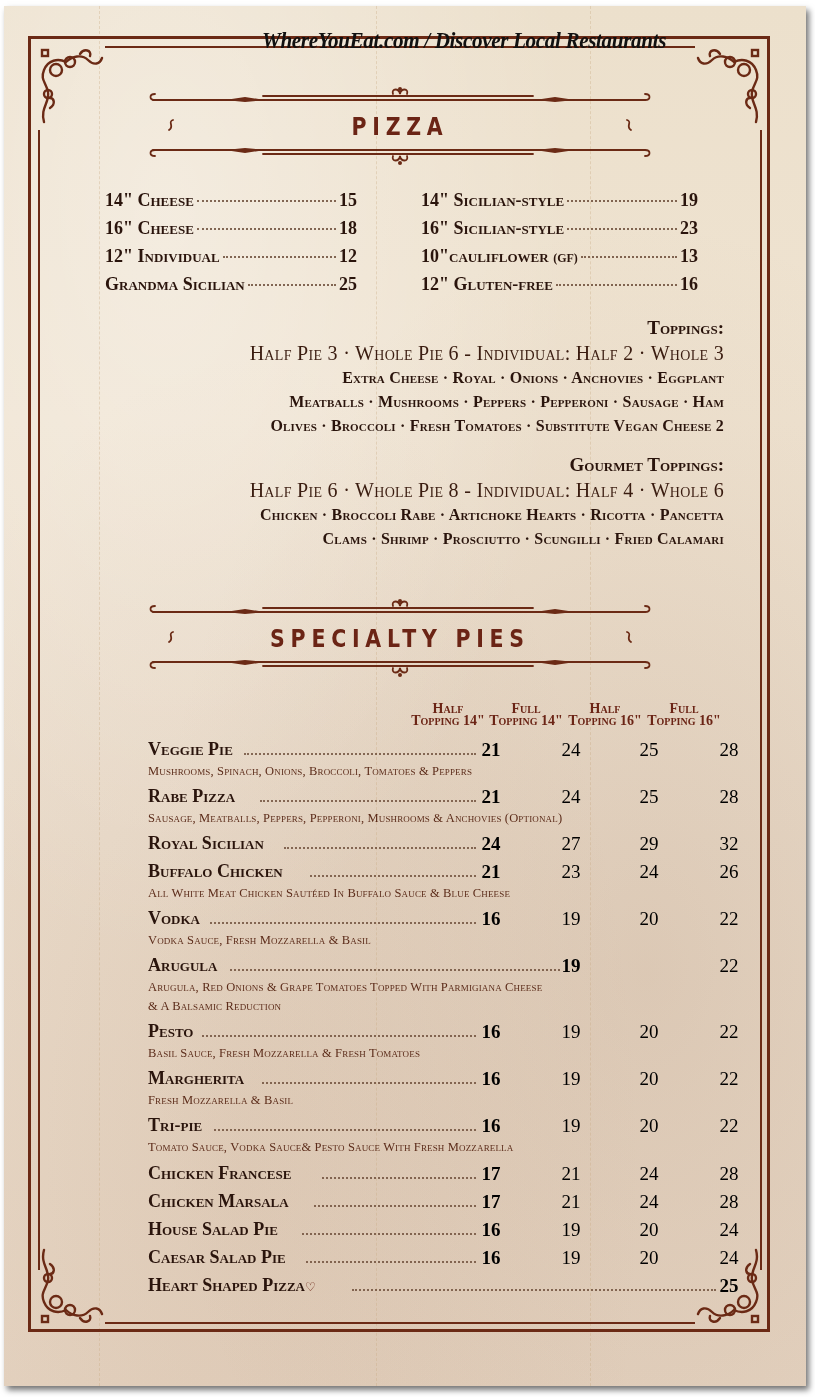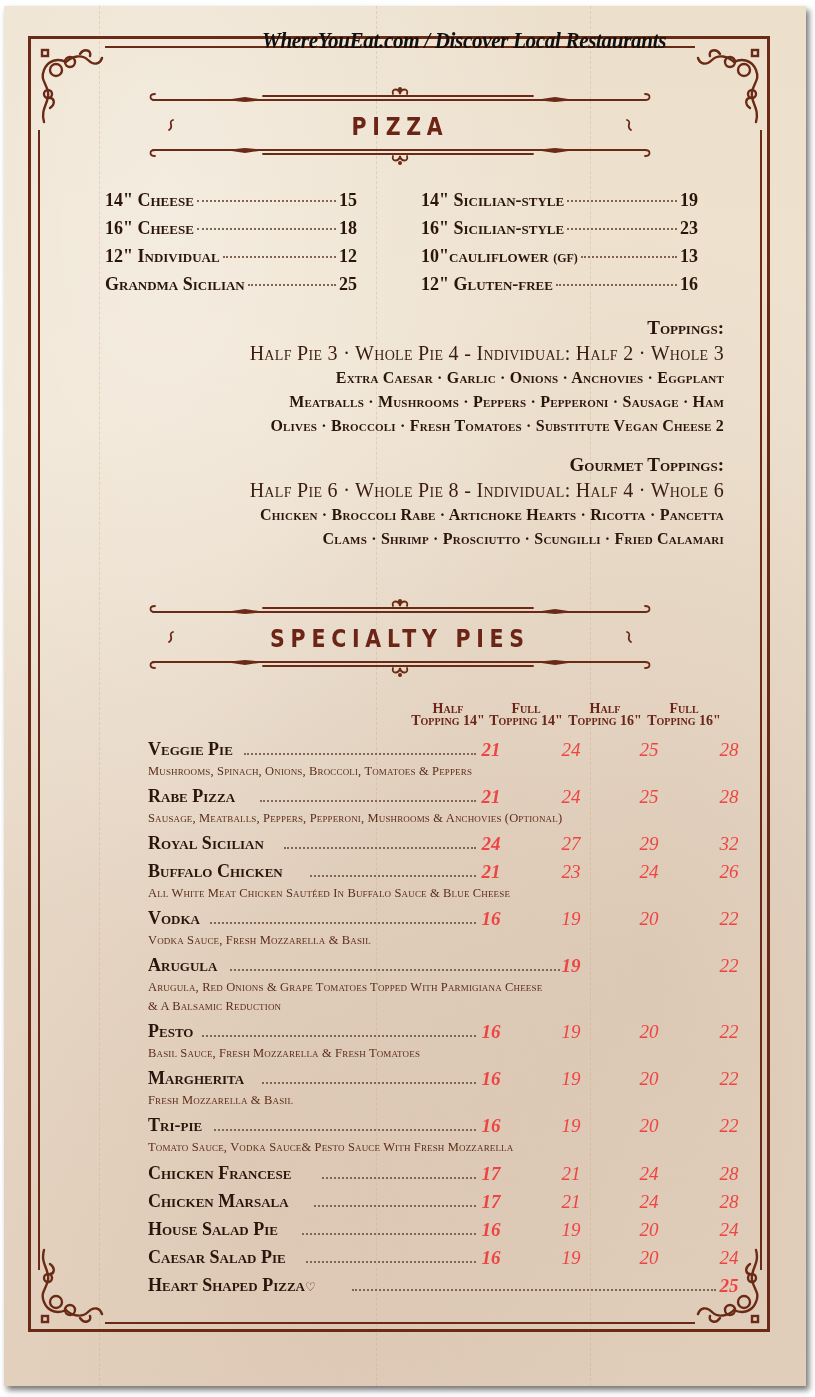--- a/index.html
+++ b/index.html
@@ -65,21 +65,21 @@
   .colheads { position: absolute; top: 703px; left: 400px; width: 330px; height: 28px; }
   .colhead {
     position: absolute; top: 0; width: 80px; text-align: center;
     font-size: 14px; line-height: 12px; color: #6b2415; font-variant: small-caps; font-weight: bold;
   }
 
   .sp { position: absolute; left: 104px; width: 600px; margin-left: 44px; }
   .sprow { position: relative; height: 24px; font-size: 18px; font-weight: bold; color: #2a140c; font-variant: small-caps; }
   .sprow .nm { position: absolute; left: 0; top: 0; white-space: nowrap; }
   .sprow .ld { position: absolute; top: 14px; height: 0; border-bottom: 2px dotted #5c3a26; opacity: 0.7; }
-  .sprow .pr { position: absolute; top: 0; width: 40px; text-align: center; font-weight: normal; font-size: 19px; color: #ef4444; font-style: italic; }
+  .sprow .pr { position: absolute; top: 0; width: 40px; text-align: center; font-weight: normal; font-size: 19px; color: #000000; }
   .sprow .pr.b { font-weight: bold; }
   .desc { position: absolute; left: 0; font-size: 12.5px; color: #5c2c1a; font-variant: small-caps; white-space: nowrap; letter-spacing: 0.15px; }
   .heart { font-size: 12px; color: #6b2415; }
 </style>
 </head>
 <body>
 
 <div class="page">
   <div class="fold" style="left:95px"></div>
   <div class="fold" style="left:372px"></div>
@@ -217,22 +217,22 @@
     <div class="prow">
         <span class="n">12" Gluten-free</span>
         <span class="dots"></span>
         <span class="p">16</span>
       </div>
   </div>
 </div>
 
 <div class="tsec" style="top:316px">
   <div class="thead">Toppings:</div>
-  <div class="tprice">Half Pie 3 · Whole Pie 4 - Individual: Half 2 · Whole 3</div>
-  <div class="tlist">Extra Caesar · Garlic · Onions · Anchovies · Eggplant</div>
+  <div class="tprice">Half Pie 3 · Whole Pie 6 - Individual: Half 2 · Whole 3</div>
+  <div class="tlist">Extra Cheese · Royal · Onions · Anchovies · Eggplant</div>
   <div class="tlist">Meatballs · Mushrooms · Peppers · Pepperoni · Sausage · Ham</div>
   <div class="tlist">Olives · Broccoli · Fresh Tomatoes · Substitute Vegan Cheese  2</div>
 </div>
 
 <div class="tsec" style="top:453px">
   <div class="thead">Gourmet Toppings:</div>
   <div class="tprice">Half Pie 6 · Whole Pie 8 - Individual: Half 4 · Whole 6</div>
   <div class="tlist">Chicken · Broccoli Rabe · Artichoke Hearts · Ricotta · Pancetta</div>
   <div class="tlist">Clams · Shrimp · Prosciutto · Scungilli · Fried Calamari</div>
 </div>

